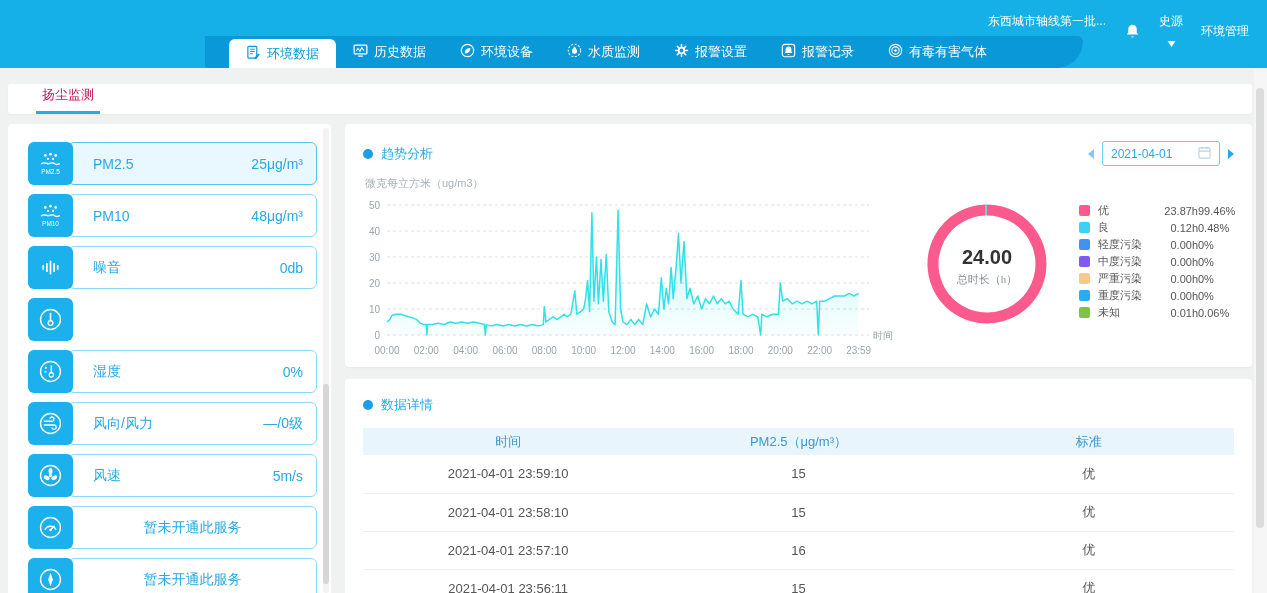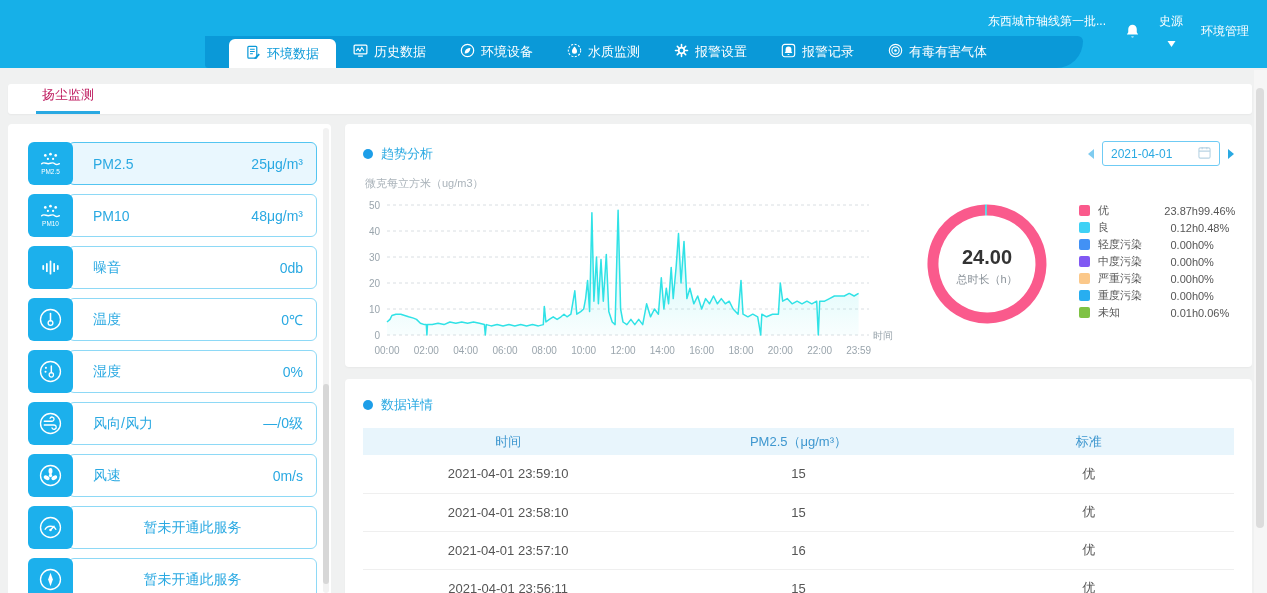--- a/index.html
+++ b/index.html
@@ -55,21 +55,21 @@
     width:118px; height:25px; border:1px solid #6fcbf4; border-radius:3px; padding:0 8px;
     color:#2aa9e2; font-size:12px; cursor:pointer; background:#fff; }
   .date-arrow { cursor:pointer; display:flex; align-items:center; }
   .chart-row { display:flex; align-items:flex-start; padding:0 10px 0 6px; }
   .line-chart-wrap { width:552px; flex:none; position:relative; padding-top:2px; }
   .y-axis-label { color:#aab3ba; font-size:11px; margin:4px 0 0 14px; }
   .donut-wrap { width:136px; flex:none; position:relative; margin:26px 6px 0 16px; }
   .donut-center { position:absolute; inset:0; display:flex; flex-direction:column;
     align-items:center; justify-content:center; pointer-events:none; }
   .donut-value { font-size:20px; font-weight:bold; color:#333; }
-  .donut-label { font-size:11px; color:#8a9299; margin-top:3px; }
+  .donut-label { font-size:11px; color:#8a9299; margin-top:3px;font-family:Liberation Serif, serif; }
   .legend { margin:32px 0 0 18px; flex:none; }
   .legend-row { display:flex; align-items:center; font-size:11px; color:#555; height:17px; }
   .legend-swatch { width:11px; height:11px; border-radius:2px; margin-right:8px; flex:none; }
   .legend-label { width:58px; }
   .legend-hours { width:42px; text-align:right; }
   .legend-pct { width:48px; }
   
   .details-card { margin-top:12px; flex:1; }
   .details-table { width:calc(100% - 36px); margin:10px 18px 0; border-collapse:collapse; }
   .details-table th { background:#e8f5fc; color:#3e97cf; font-weight:normal; font-size:13px;
@@ -227,24 +227,20 @@
           </div>
         </div>
         <div class="sensor-item">
           <div class="sensor-icon">
             <svg viewBox="0 0 26 26">
               <circle cx="13" cy="13" r="9.6" fill="none" stroke="currentColor" stroke-width="1.3"></circle>
               <path d="M13 7.3v7" stroke="currentColor" stroke-width="1.5" stroke-linecap="round"></path>
               <circle cx="13" cy="16.4" r="2.3" fill="none" stroke="currentColor" stroke-width="1.3"></circle>
             </svg>
           </div>
-          <div class="sensor-box">
-            <span>温度</span>
-            <span>0℃</span>
-          </div>
         </div>
         <div class="sensor-item">
           <div class="sensor-icon">
             <svg viewBox="0 0 26 26">
               <circle cx="13" cy="13" r="9.6" fill="none" stroke="currentColor" stroke-width="1.3"></circle>
               <path d="M13.8 7.8v6.4" stroke="currentColor" stroke-width="1.4" stroke-linecap="round"></path>
               <circle cx="13.8" cy="16.2" r="2.1" fill="none" stroke="currentColor" stroke-width="1.2"></circle>
               <circle cx="8.6" cy="9.5" r="1" fill="currentColor"></circle>
               <circle cx="8.2" cy="13.2" r="1" fill="currentColor"></circle>
             </svg>
@@ -273,21 +269,21 @@
               <g fill="currentColor">
                 <circle cx="13" cy="13" r="1.6"></circle>
                 <ellipse cx="13" cy="8.7" rx="1.9" ry="3"></ellipse>
                 <ellipse cx="9.3" cy="15.2" rx="1.9" ry="3" transform="rotate(120 9.3 15.2)"></ellipse>
                 <ellipse cx="16.7" cy="15.2" rx="1.9" ry="3" transform="rotate(240 16.7 15.2)"></ellipse>
               </g>
             </svg>
           </div>
           <div class="sensor-box">
             <span>风速</span>
-            <span>0m/s</span>
+            <span>5m/s</span>
           </div>
         </div>
         <div class="sensor-item">
           <div class="sensor-icon">
             <svg viewBox="0 0 26 26">
               <circle cx="13" cy="13" r="9.6" fill="none" stroke="currentColor" stroke-width="1.3"></circle>
               <path d="M7.6 15.2a6 6 0 0 1 10.8 0" fill="none" stroke="currentColor" stroke-width="1.3"></path>
               <path d="M13 15.4l3.4-3.6" stroke="currentColor" stroke-width="1.4" stroke-linecap="round"></path>
               <circle cx="13" cy="15.4" r="1.2" fill="currentColor"></circle>
             </svg>

